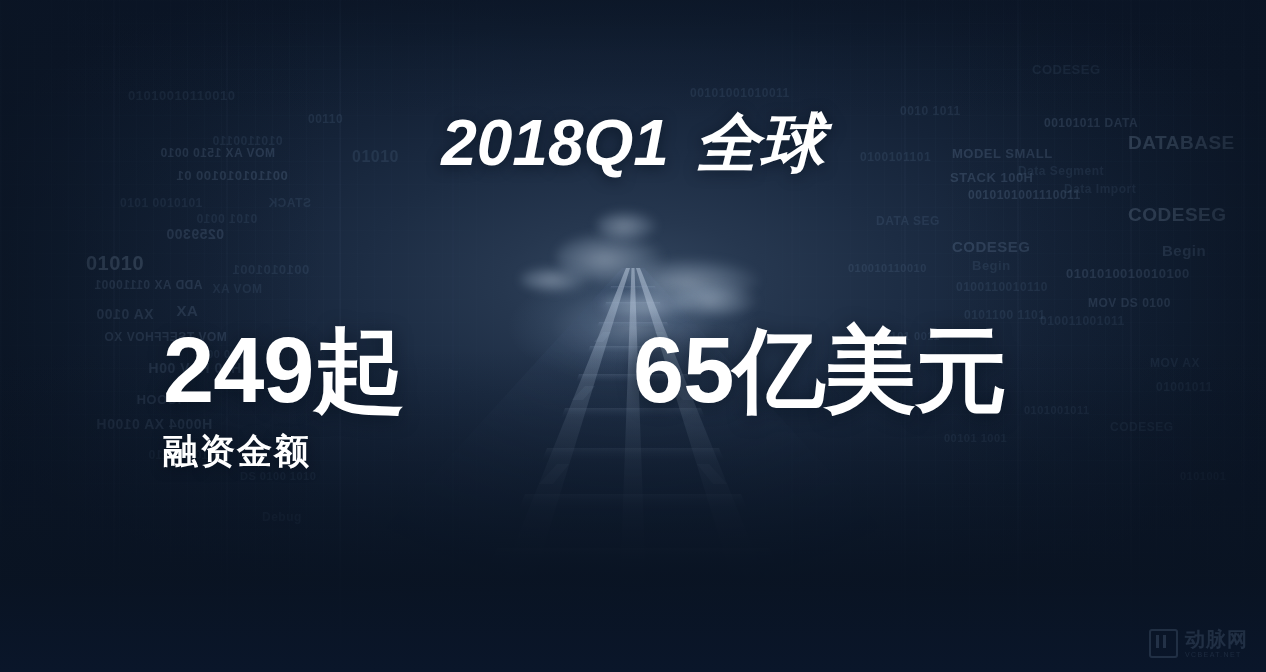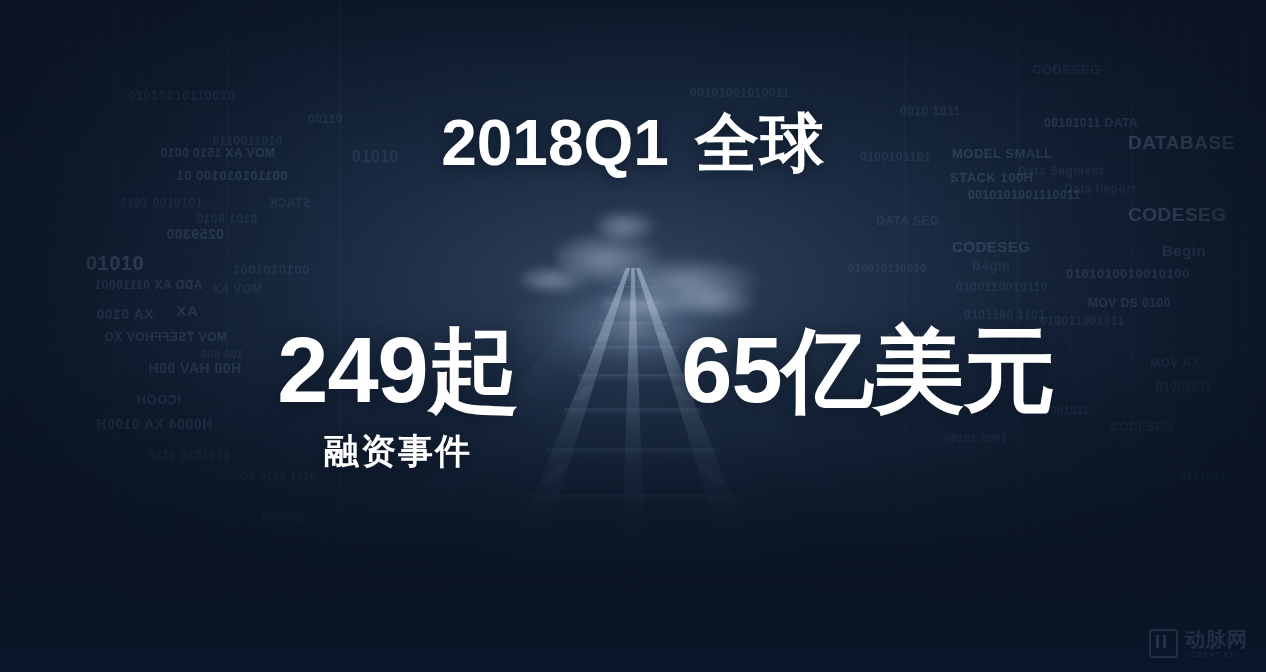--- a/index.html
+++ b/index.html
@@ -172,36 +172,36 @@
     left: 0;
     right: 0;
     top: 108px;
     text-align: center;
     color: #ffffff;
     font-size: 64px;
     font-weight: 700;
     line-height: 1.12;
     letter-spacing: 1px;
     text-shadow: 0 2px 14px rgba(4,12,24,0.55);
+    font-style: italic;
   }
   .title .t-latin { letter-spacing: 0px; }
   .title .t-gap   { display: inline-block; width: 26px; }
 
   .stats {
     position: absolute;
     left: 0;
     right: 0;
     top: 326px;
     display: flex;
     justify-content: center;
     align-items: flex-start;
   }
   .stat {
     width: 470px;
-    text-align: center;
   }
   .stat-value {
     color: #ffffff;
     font-size: 92px;
     font-weight: 700;
     line-height: 0.96;
     letter-spacing: -1px;
     text-shadow: 0 3px 18px rgba(4,12,24,0.55);
     white-space: nowrap;
   }
@@ -397,21 +397,21 @@
   <div class="bg-top-fade"></div>
   <div class="bg-bottom-fade"></div>
 
   <div class="title">
     <span class="t-latin">2018Q1</span><span class="t-gap"></span><span>全球</span>
   </div>
 
   <div class="stats">
     <div class="stat">
       <div class="stat-value">249起</div>
-      <div class="stat-label">融资事件</div>
+      <div class="stat-label">融资金额</div>
     </div>
     <div class="stat">
       <div class="stat-value">65亿美元</div>
     </div>
   </div>
 
   <div class="watermark">
     <div class="wm-mark"></div>
     <div class="wm-text">
       <span class="wm-cn">动脉网</span>

